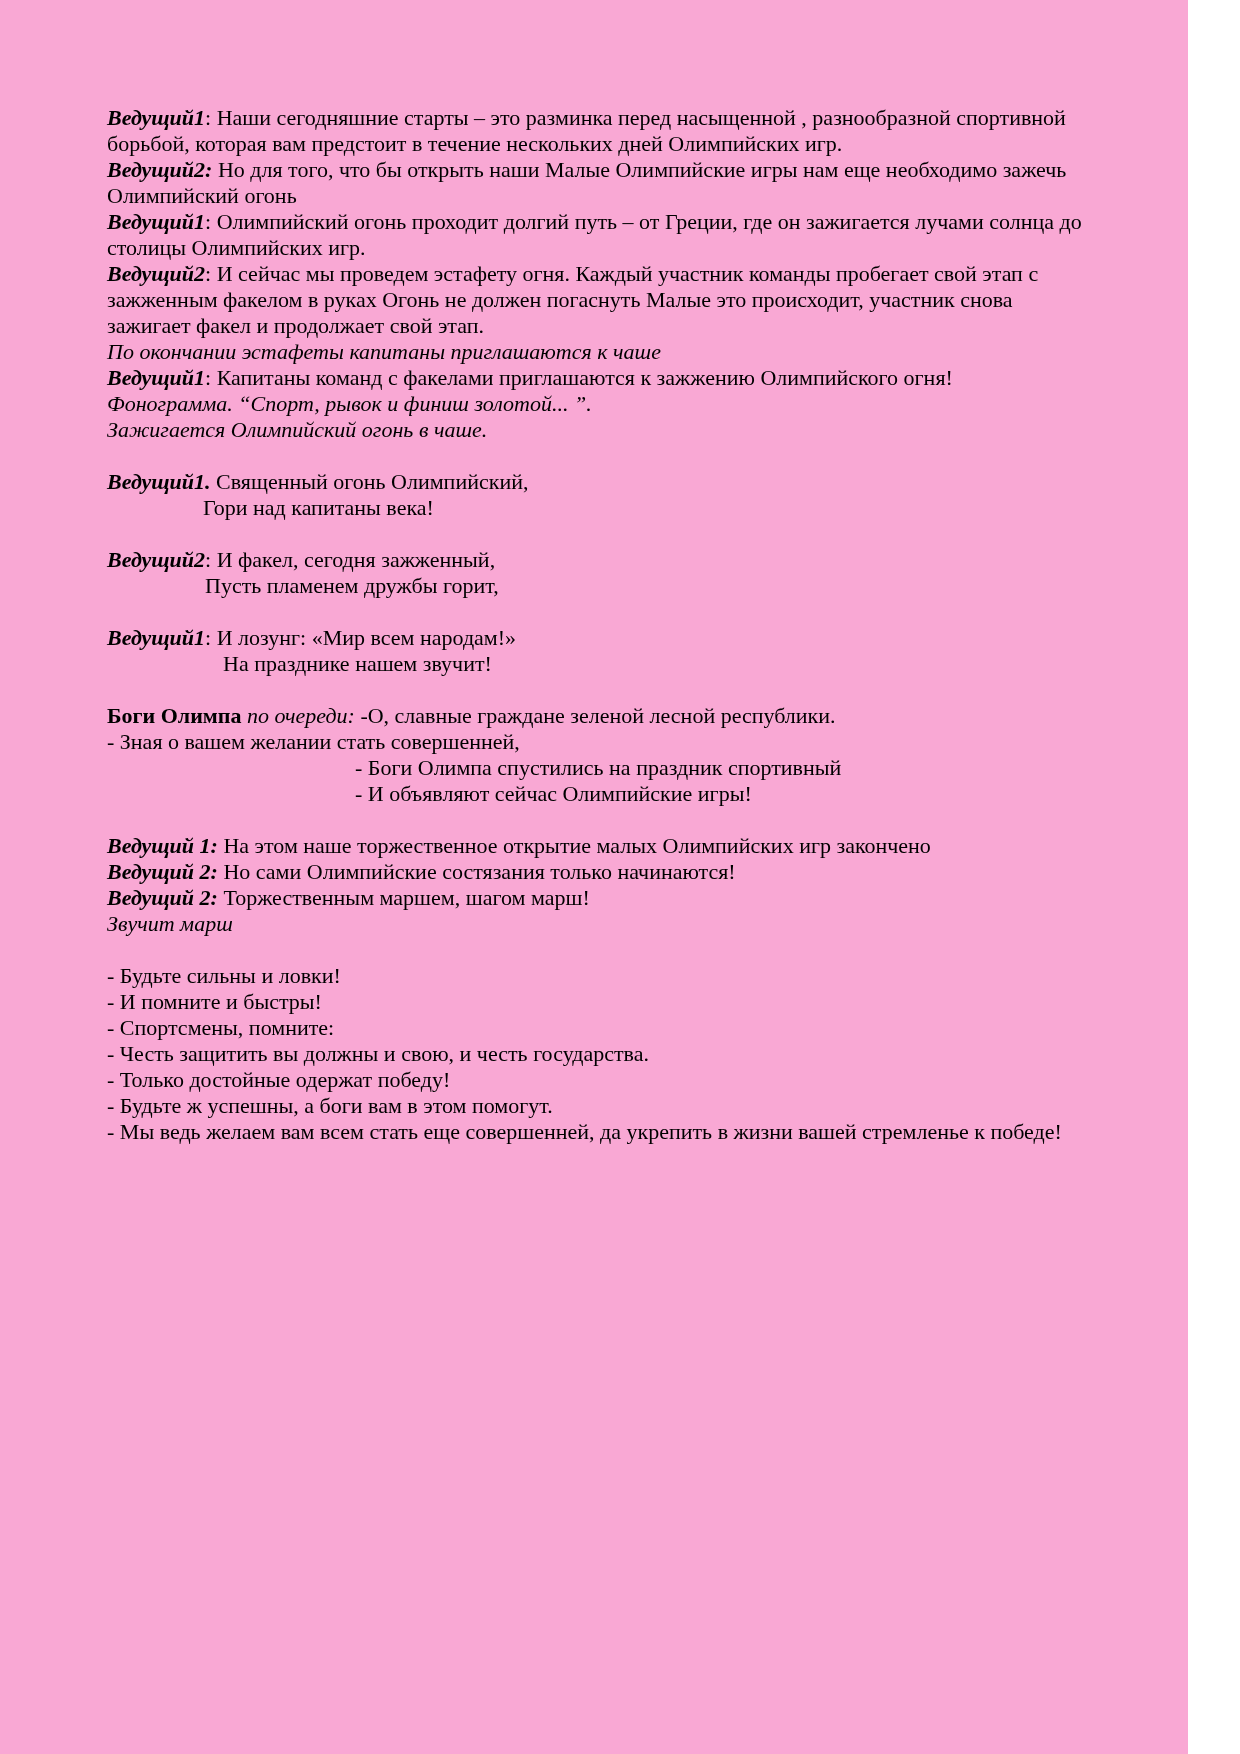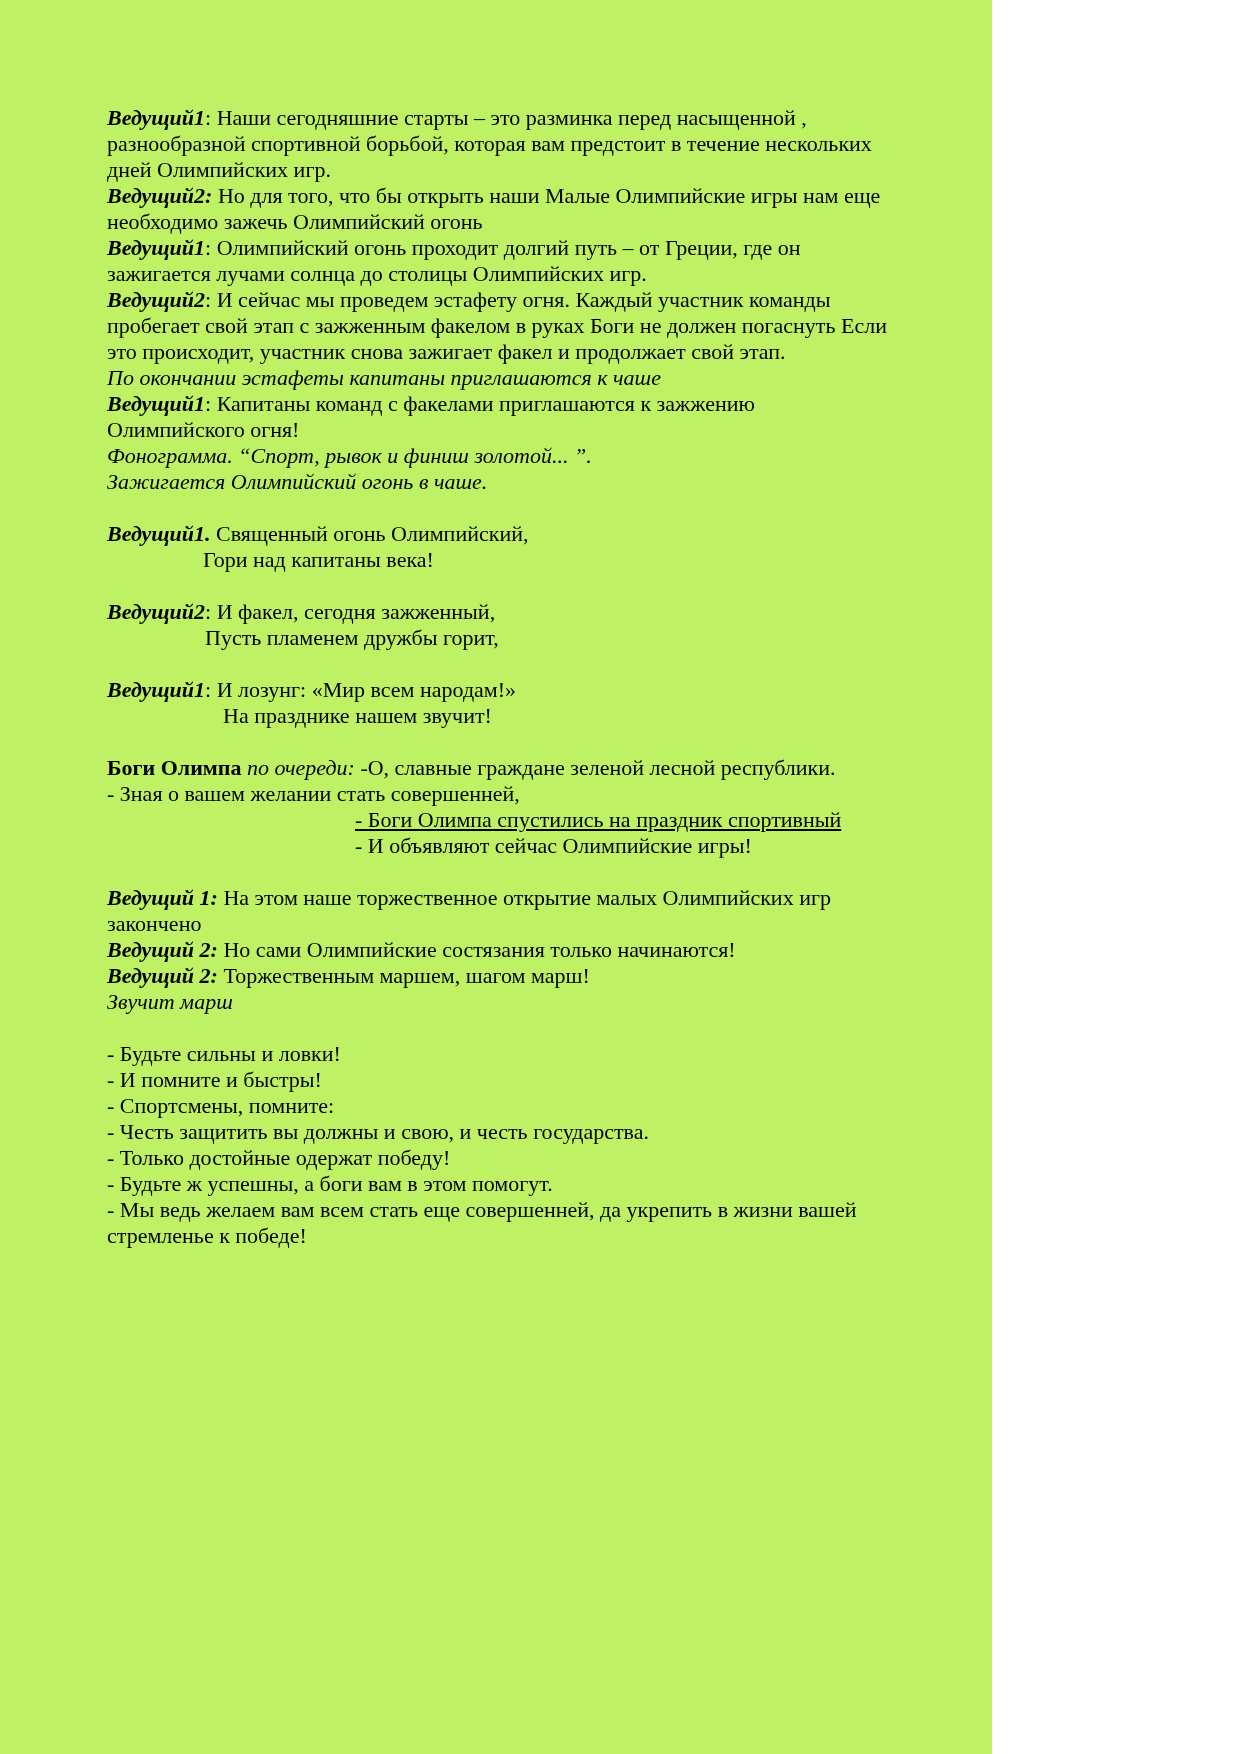--- a/index.html
+++ b/index.html
@@ -1,23 +1,23 @@
 <!DOCTYPE html>
 <html lang="ru"><head>
 <meta charset="utf-8">
 <style>
   html, body {
     margin: 0;
     padding: 0;
     background: #ffffff;
   }
   .page {
-    width: 992px;
+    width: 1188px;
     min-height: 1754px;
-    background: #bef264;
+    background: #f9a8d4;
     box-sizing: border-box;
     padding: 105px 103px 80px 107px;
     color: #000000;
     font-family: "Liberation Serif", "DejaVu Serif", serif;
     font-size: 22px;
     line-height: 26px;
   }
   .paragraph {
     margin: 0;
     text-align: left;
@@ -32,38 +32,38 @@
   .seg-bi { font-style: italic;  font-weight: bold; }
 </style>
 </head>
 <body>
 
 <div class="page">
   <div>
       <div class="paragraph"><span class="seg-bi">Ведущий1</span><span class="seg-r">: Наши сегодняшние старты – это разминка перед насыщенной , разнообразной спортивной борьбой, которая вам предстоит в течение нескольких дней Олимпийских игр.</span></div>
       <div class="paragraph"><span class="seg-bi">Ведущий2:</span><span class="seg-r"> Но для того, что бы открыть наши Малые Олимпийские игры нам еще необходимо зажечь Олимпийский огонь</span></div>
       <div class="paragraph"><span class="seg-bi">Ведущий1</span><span class="seg-r">: Олимпийский огонь проходит долгий путь – от Греции, где он зажигается лучами солнца до столицы Олимпийских игр.</span></div>
-      <div class="paragraph"><span class="seg-bi">Ведущий2</span><span class="seg-r">: И сейчас мы проведем эстафету огня. Каждый участник команды пробегает свой этап с зажженным факелом в руках Боги не должен погаснуть Если это происходит, участник снова зажигает факел и продолжает свой этап.</span></div>
+      <div class="paragraph"><span class="seg-bi">Ведущий2</span><span class="seg-r">: И сейчас мы проведем эстафету огня. Каждый участник команды пробегает свой этап с зажженным факелом в руках Огонь не должен погаснуть Малые это происходит, участник снова зажигает факел и продолжает свой этап.</span></div>
       <div class="paragraph"><span class="seg-i">По окончании эстафеты капитаны приглашаются к чаше</span></div>
       <div class="paragraph"><span class="seg-bi">Ведущий1</span><span class="seg-r">: Капитаны команд с факелами приглашаются к зажжению Олимпийского огня!</span></div>
       <div class="paragraph"><span class="seg-i">Фонограмма.  “Спорт, рывок и финиш золотой... ”.</span></div>
       <div class="paragraph"><span class="seg-i">Зажигается Олимпийский огонь в чаше.</span></div>
       <div class="blank-line"></div>
       <div class="paragraph"><span class="seg-bi">Ведущий1.</span><span class="seg-r"> Священный огонь Олимпийский,</span></div>
       <div class="paragraph" style="margin-left: 96px;"><span class="seg-r">Гори над капитаны века!</span></div>
       <div class="blank-line"></div>
       <div class="paragraph"><span class="seg-bi">Ведущий2</span><span class="seg-r">: И факел, сегодня зажженный,</span></div>
       <div class="paragraph" style="margin-left: 98px;"><span class="seg-r">Пусть пламенем дружбы горит,</span></div>
       <div class="blank-line"></div>
       <div class="paragraph"><span class="seg-bi">Ведущий1</span><span class="seg-r">: И лозунг: «Мир всем народам!»</span></div>
       <div class="paragraph" style="margin-left: 116px;"><span class="seg-r">На празднике нашем звучит!</span></div>
       <div class="blank-line"></div>
       <div class="paragraph"><span class="seg-b">Боги Олимпа</span><span class="seg-r"> </span><span class="seg-i">по очереди:</span><span class="seg-r"> -О, славные граждане зеленой лесной республики.</span></div>
       <div class="paragraph" style=""><span class="seg-r">- Зная о вашем желании стать совершенней,</span></div>
-      <div class="paragraph" style="margin-left: 248px; text-decoration: underline;"><span class="seg-r">- Боги Олимпа спустились на праздник спортивный</span></div>
+      <div class="paragraph" style="margin-left: 248px;"><span class="seg-r">- Боги Олимпа спустились на праздник спортивный</span></div>
       <div class="paragraph" style="margin-left: 248px;"><span class="seg-r">- И объявляют сейчас Олимпийские игры!</span></div>
       <div class="blank-line"></div>
       <div class="paragraph"><span class="seg-bi">Ведущий 1:</span><span class="seg-r"> На этом наше торжественное открытие малых Олимпийских игр закончено</span></div>
       <div class="paragraph"><span class="seg-bi">Ведущий 2:</span><span class="seg-r"> Но сами Олимпийские состязания только начинаются!</span></div>
       <div class="paragraph"><span class="seg-bi">Ведущий 2:</span><span class="seg-r">  Торжественным маршем, шагом марш!</span></div>
       <div class="paragraph"><span class="seg-i">Звучит марш</span></div>
       <div class="blank-line"></div>
       <div class="paragraph"><span class="seg-r">- Будьте сильны и ловки!</span></div>
       <div class="paragraph"><span class="seg-r">- И помните и быстры!</span></div>
       <div class="paragraph"><span class="seg-r">- Спортсмены, помните:</span></div>

